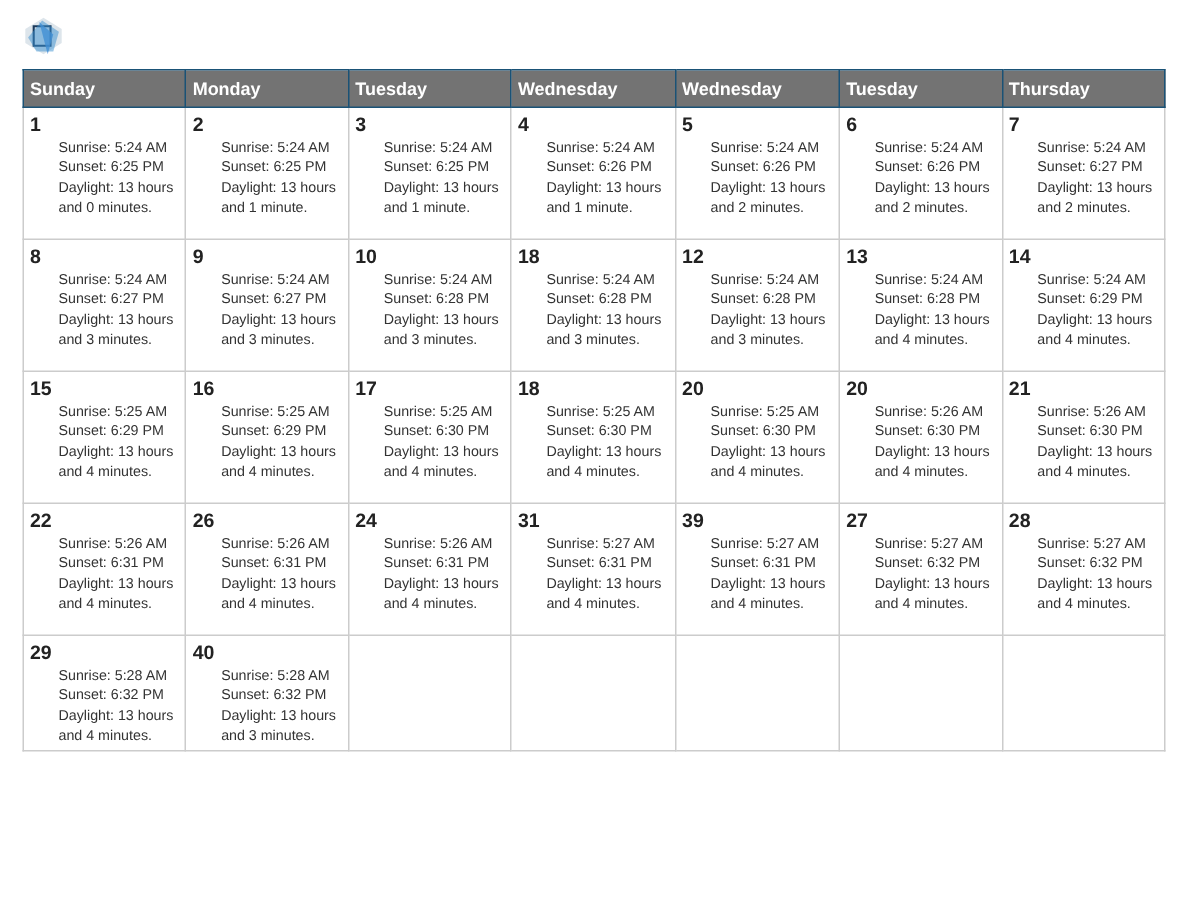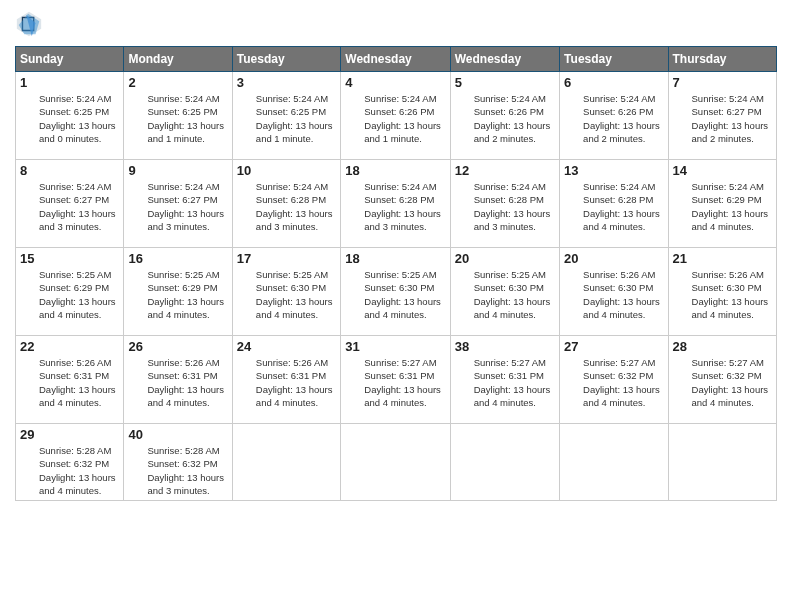--- a/index.html
+++ b/index.html
@@ -231,21 +231,21 @@
           </td>
           <td>
             <span class="day-num">24</span>
         <div class="day-info">Sunrise: 5:26 AM<br>Sunset: 6:31 PM<br>Daylight: 13 hours<br>and 4 minutes.</div>
           </td>
           <td>
             <span class="day-num">31</span>
         <div class="day-info">Sunrise: 5:27 AM<br>Sunset: 6:31 PM<br>Daylight: 13 hours<br>and 4 minutes.</div>
           </td>
           <td>
-            <span class="day-num">38</span>
+            <span class="day-num">39</span>
         <div class="day-info">Sunrise: 5:27 AM<br>Sunset: 6:31 PM<br>Daylight: 13 hours<br>and 4 minutes.</div>
           </td>
           <td>
             <span class="day-num">27</span>
         <div class="day-info">Sunrise: 5:27 AM<br>Sunset: 6:32 PM<br>Daylight: 13 hours<br>and 4 minutes.</div>
           </td>
           <td>
             <span class="day-num">28</span>
         <div class="day-info">Sunrise: 5:27 AM<br>Sunset: 6:32 PM<br>Daylight: 13 hours<br>and 4 minutes.</div>
           </td>

